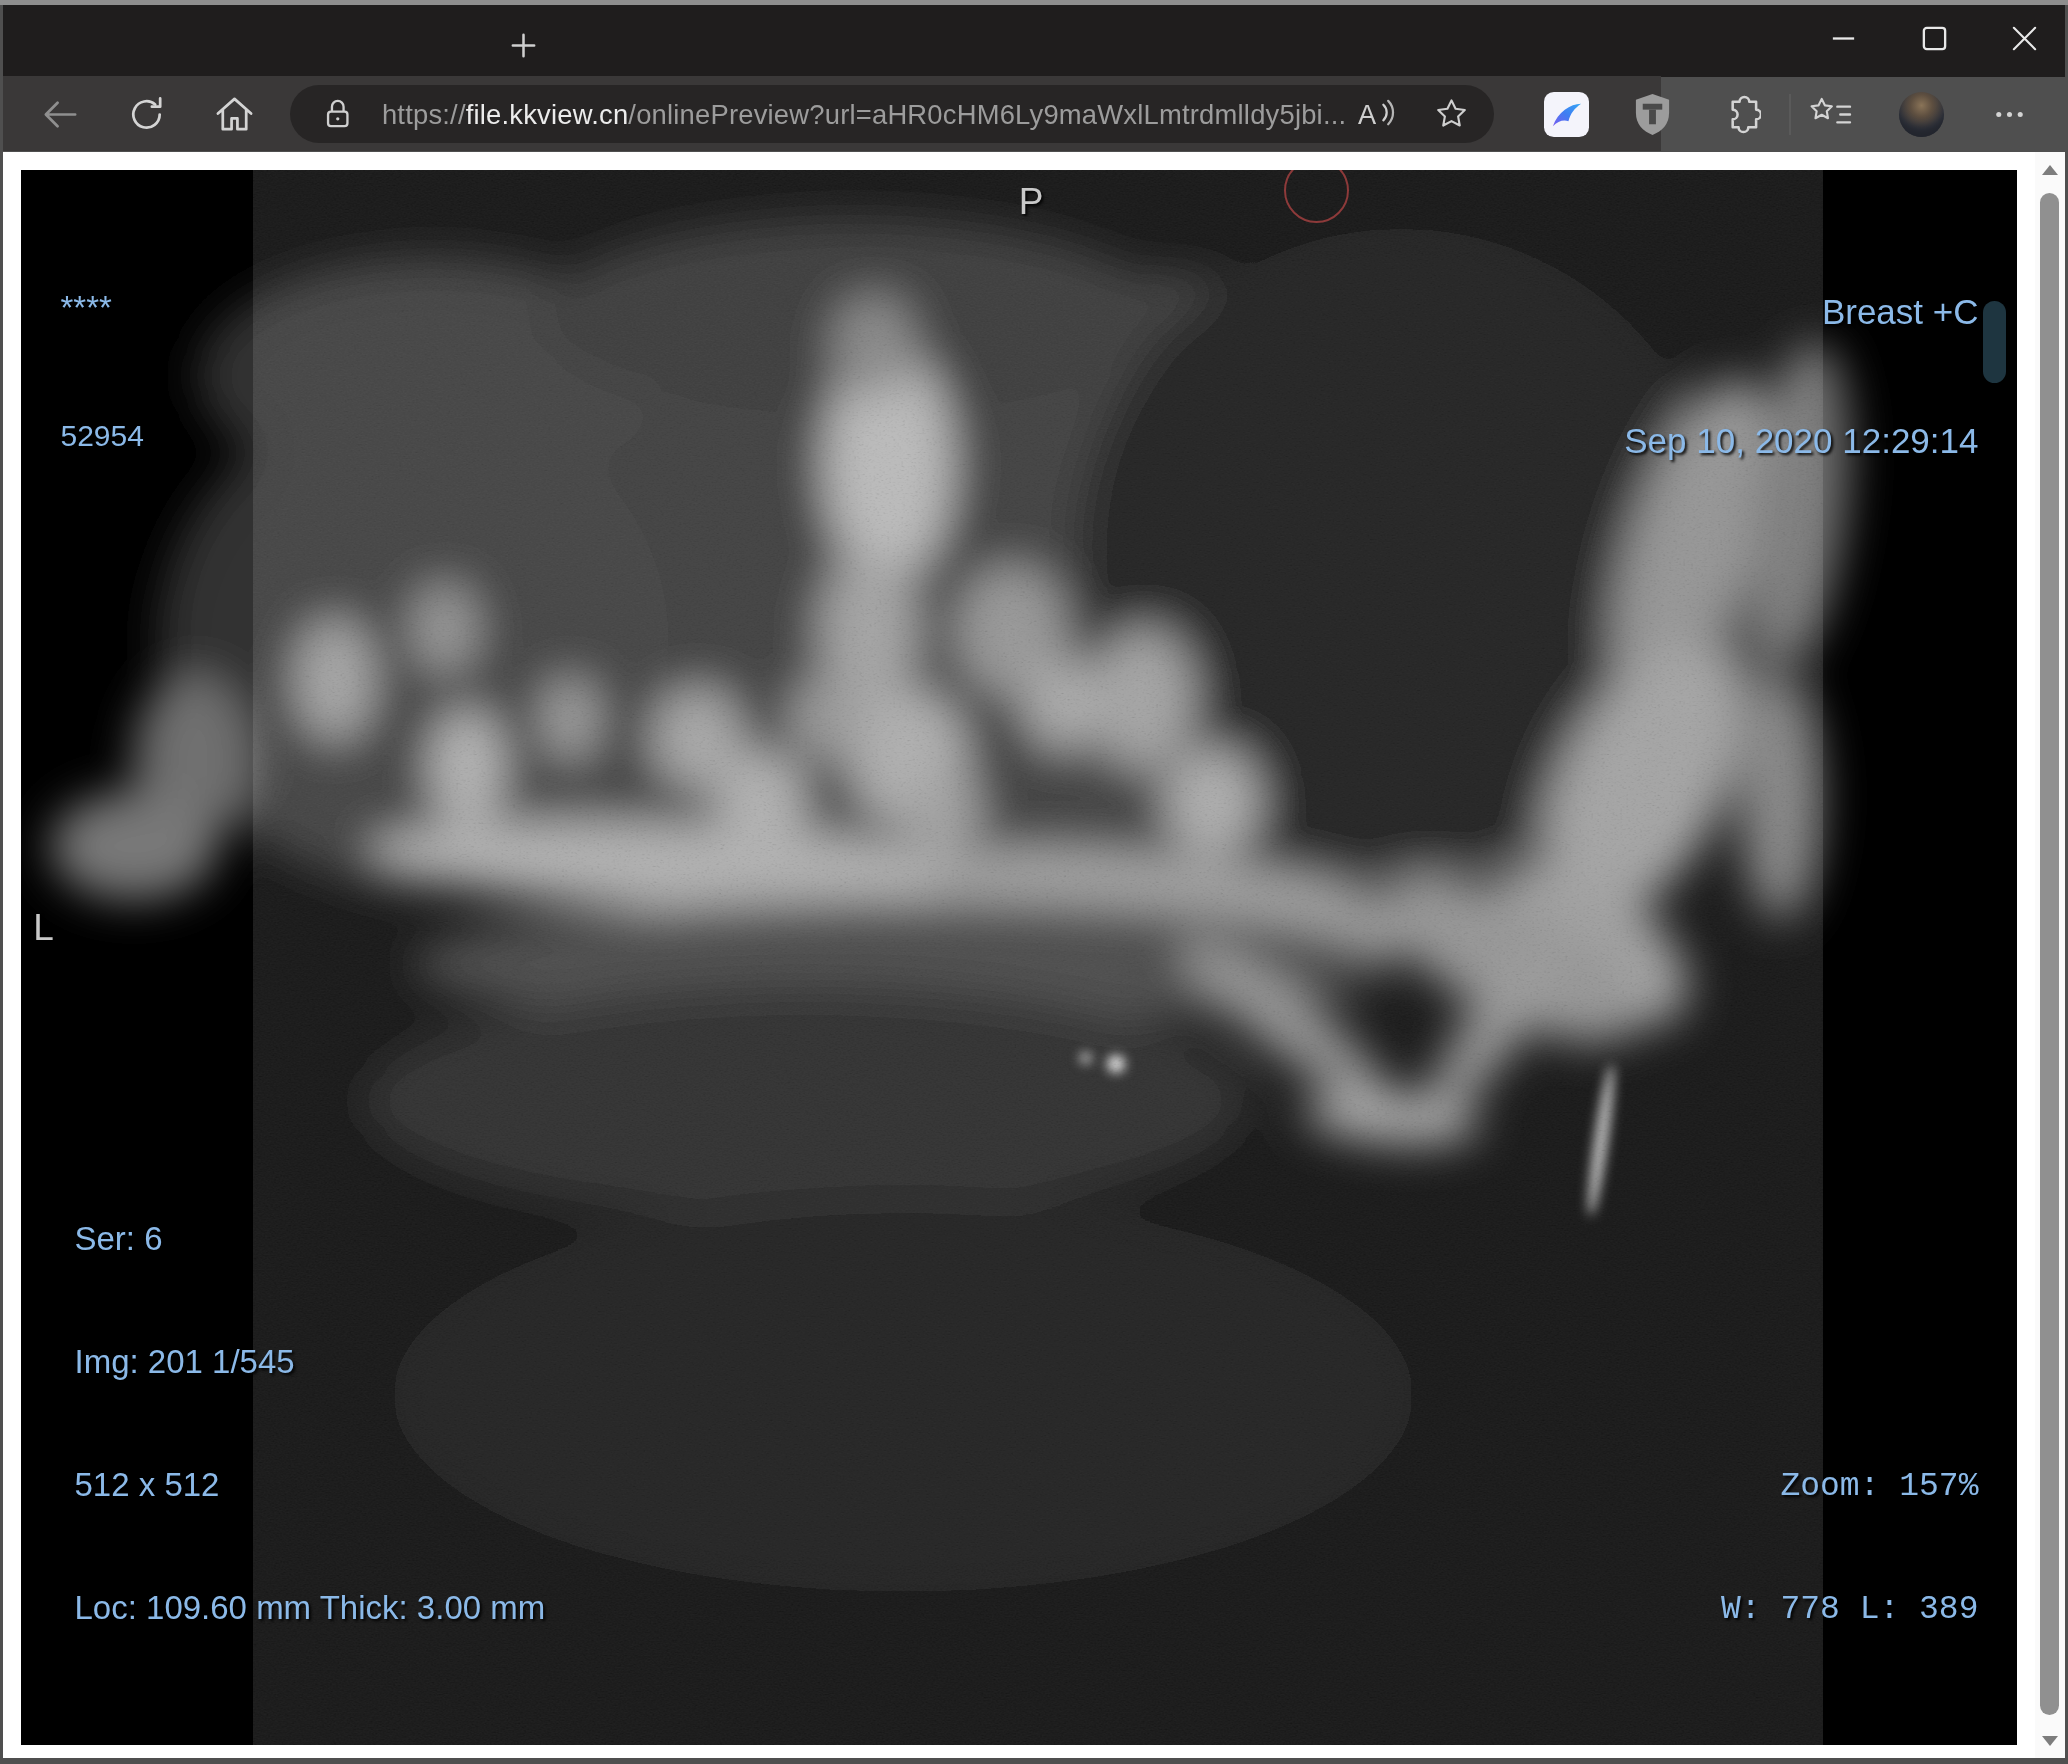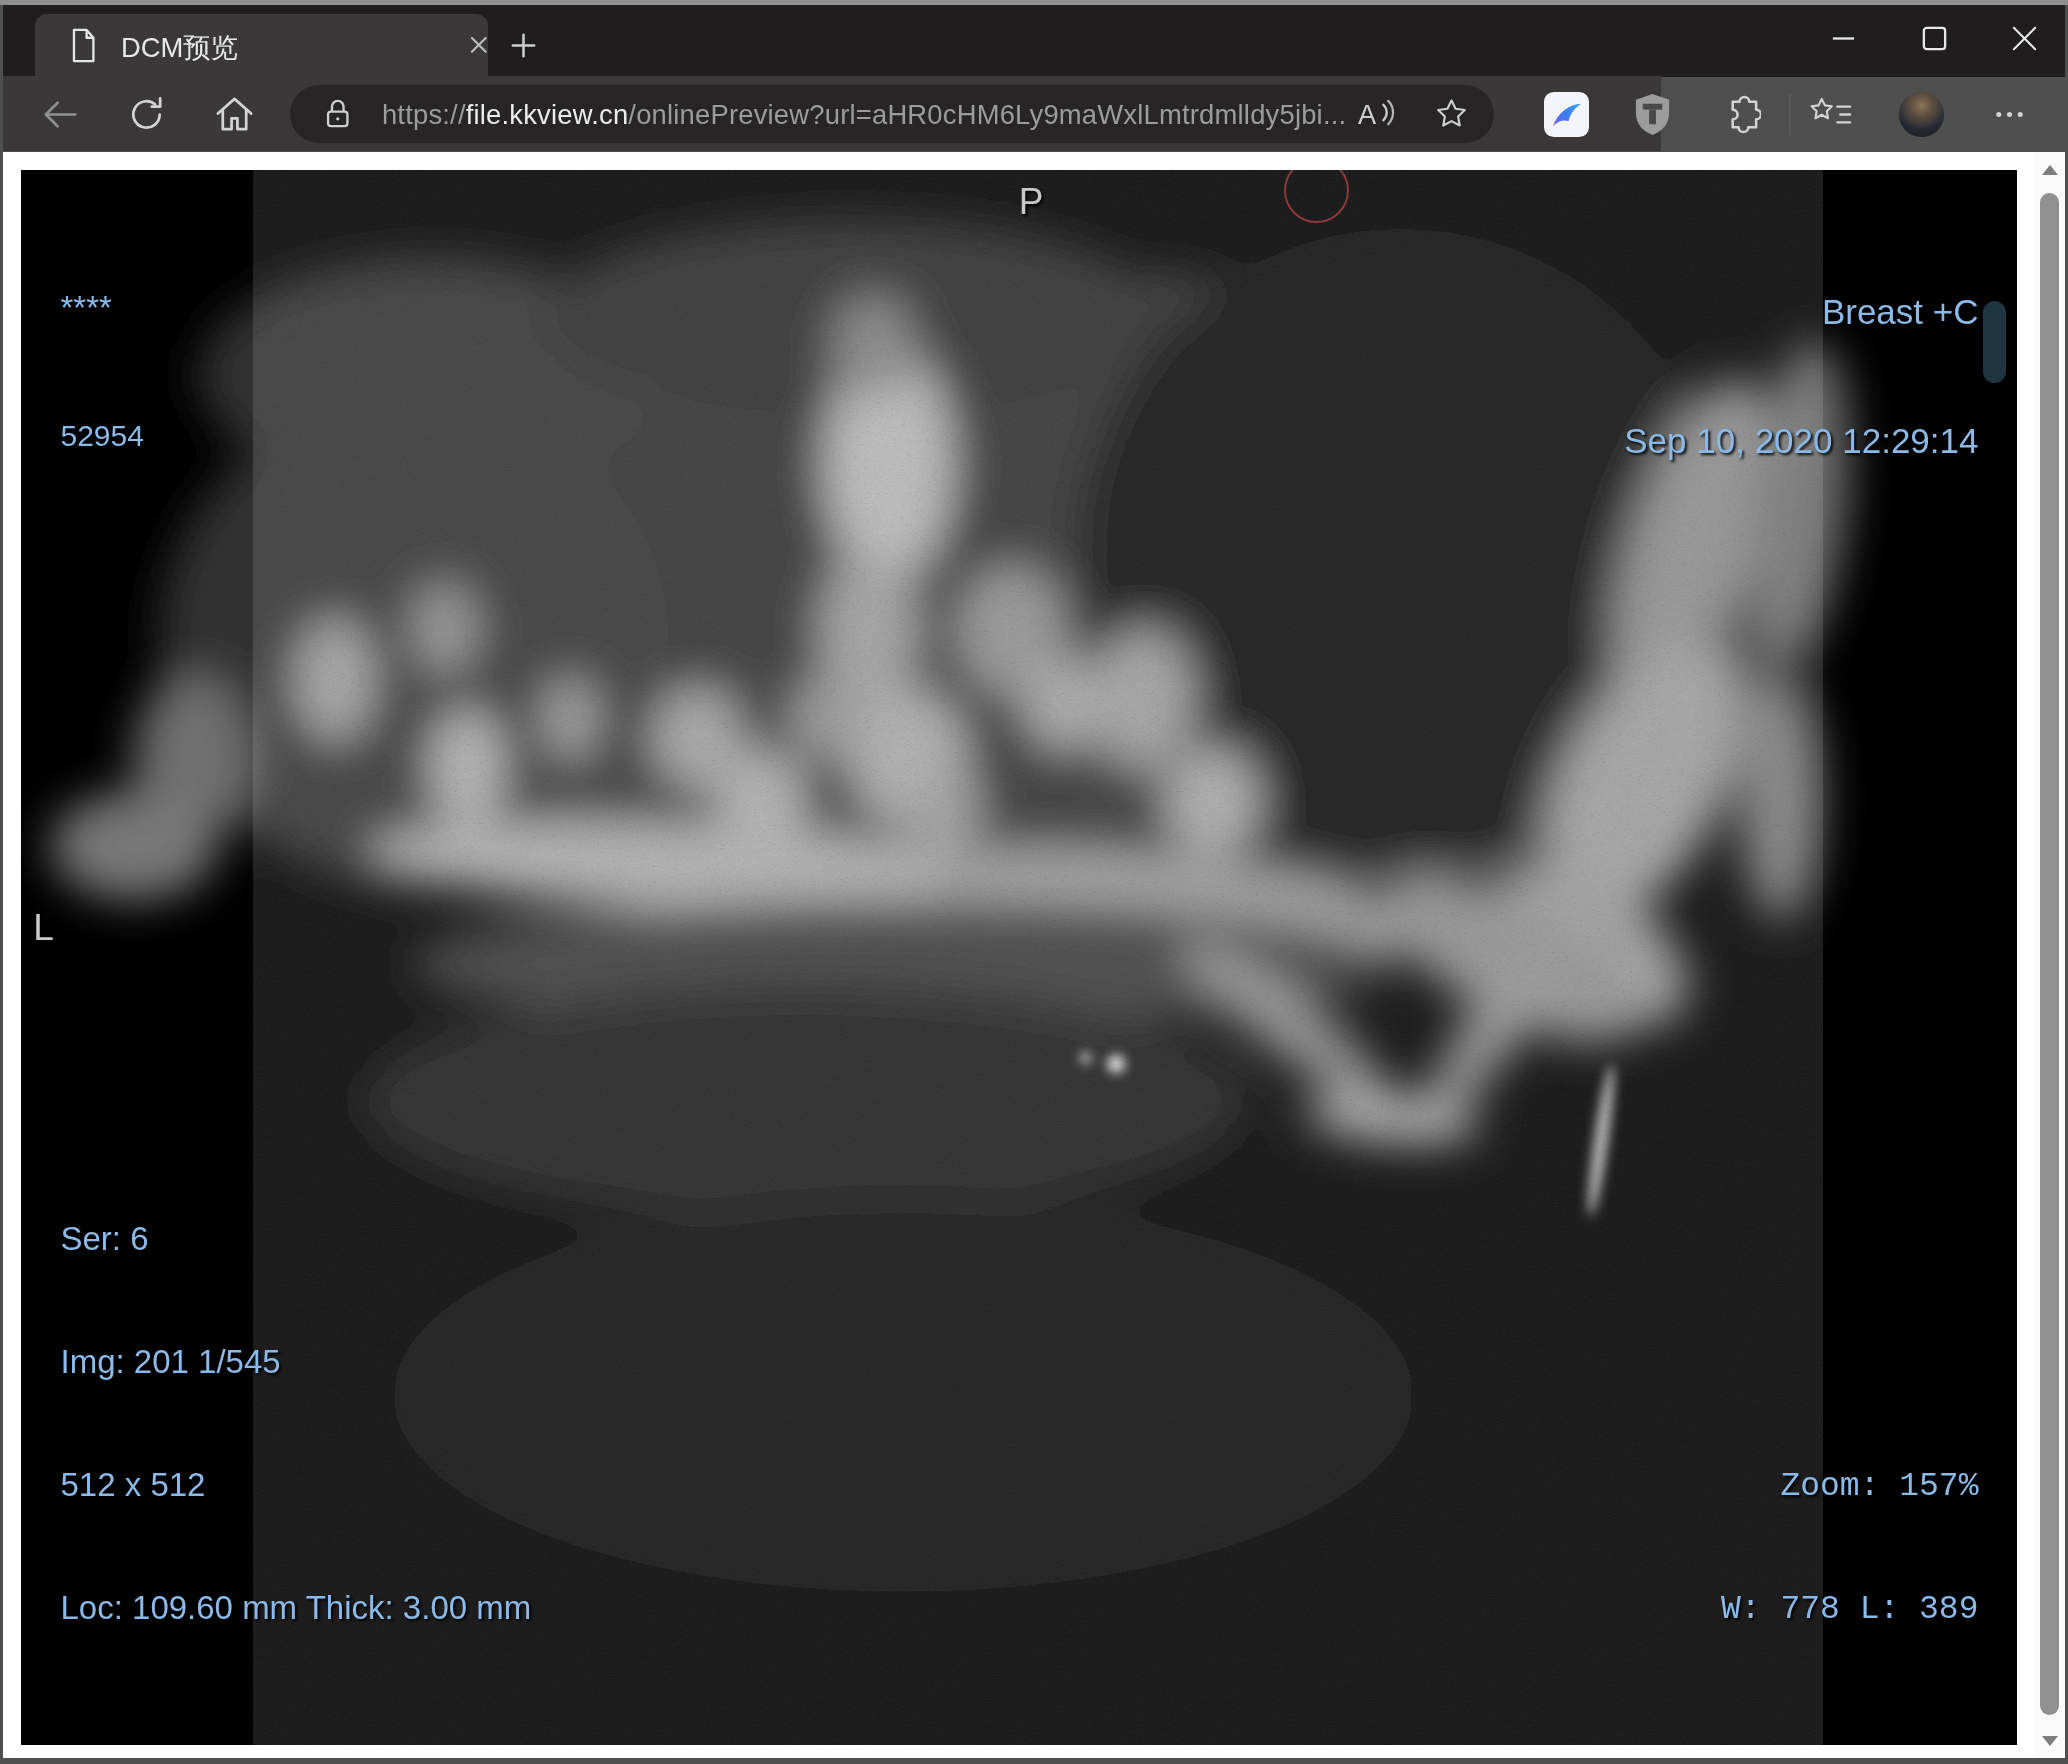--- a/index.html
+++ b/index.html
@@ -39,21 +39,21 @@
   
   .content{position:absolute;left:2.9px;top:152px;width:2062px;height:1606px;background:#ffffff;}
   .canvas{position:absolute;left:18.6px;top:17.6px;width:1996px;height:1575px;background:#000;overflow:hidden;}
   .mri{position:absolute;left:0;top:0;}
   .ovl{position:absolute;color:#8bb9e8;font-size:33px;line-height:41px;white-space:pre;
        text-shadow:2px 2px 2.9px rgba(0,0,0,0.95);}
   .ovl.right{text-align:right;}
   .tl{left:39px;top:35px;}
   .tl .big{font-size:30px;line-height:51px;}
   .tr{right:39px;top:34px;font-size:35px;line-height:43px;}
-  .bl{left:39px;bottom:35px;}
+  .bl{left:53px;bottom:35px;}
   .br{right:39px;bottom:33px;font-family:Liberation Mono, monospace;}
   .marker{position:absolute;color:#c9c9c9;font-size:37px;text-shadow:2px 2px 2.9px rgba(0,0,0,0.9);}
   .marker-p{left:988px;top:11.8px;width:43px;text-align:center;}
   .marker-l{left:11.8px;top:737px;}
   .annot-circle{position:absolute;left:1263px;top:-11.8px;width:61px;height:61px;border-radius:50%;
                 border:2.9px solid #8d3a3a;}
   .inner-pill{position:absolute;left:1962px;top:131px;width:22.5px;height:82px;border-radius:11.8px;background:#1e3540;}
 
   
   .scrollbar{position:absolute;left:2032px;top:0;width:30px;height:1606px;background:#fafafa;}
@@ -66,30 +66,20 @@
   svg{display:block;}
 </style>
 </head>
 <body>
 
 <div class="win">
 
   <div class="top-edge"></div>
 
   <div class="titlebar">
-    <div class="tab">
-      <svg class="tab-doc" width="27.4" height="35" viewBox="0 0 28 36">
-        <path d="M4 2 h13 l7 8 v24 h-20 z" fill="none" stroke="#e6e6e6" stroke-width="2.4" stroke-linejoin="round"></path>
-        <path d="M17 2 v8 h7" fill="none" stroke="#e6e6e6" stroke-width="2.4" stroke-linejoin="round"></path>
-      </svg>
-      <span class="tab-title">DCM预览</span>
-      <svg class="tab-close" width="21.6" height="21.6" viewBox="0 0 22 22">
-        <path d="M4 4 L18 18 M18 4 L4 18" stroke="#bdbdbd" stroke-width="2.2" stroke-linecap="round"></path>
-      </svg>
-    </div>
     <svg class="newtab" width="33" height="33" viewBox="0 0 34 34">
       <path d="M17 6 V28 M6 17 H28" stroke="#cfcfcf" stroke-width="2.6" stroke-linecap="round"></path>
     </svg>
     <div class="winctl-btn" style="left:1809px;">
       <svg width="29" height="29" viewBox="0 0 30 30">
         <path d="M4 15 H26" stroke="#e8e8e8" stroke-width="2.4"></path>
       </svg>
     </div>
     <div class="winctl-btn" style="left:1900px;">
       <svg width="29" height="29" viewBox="0 0 30 30">

